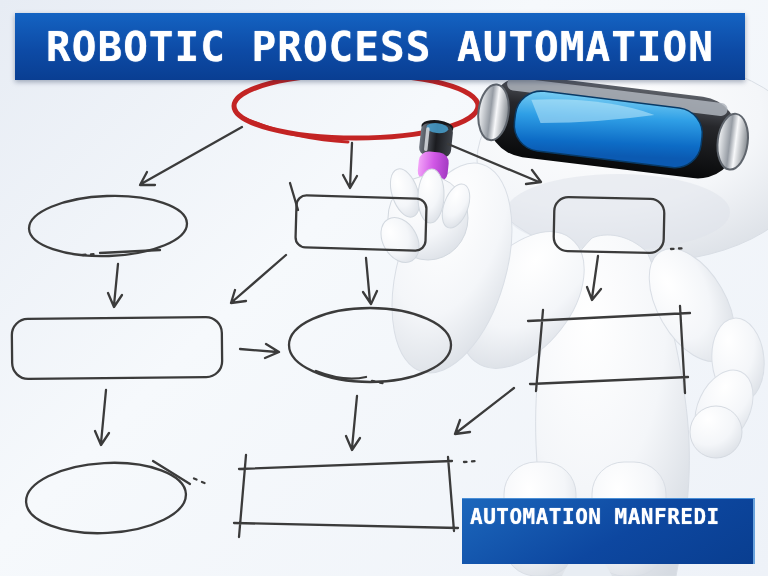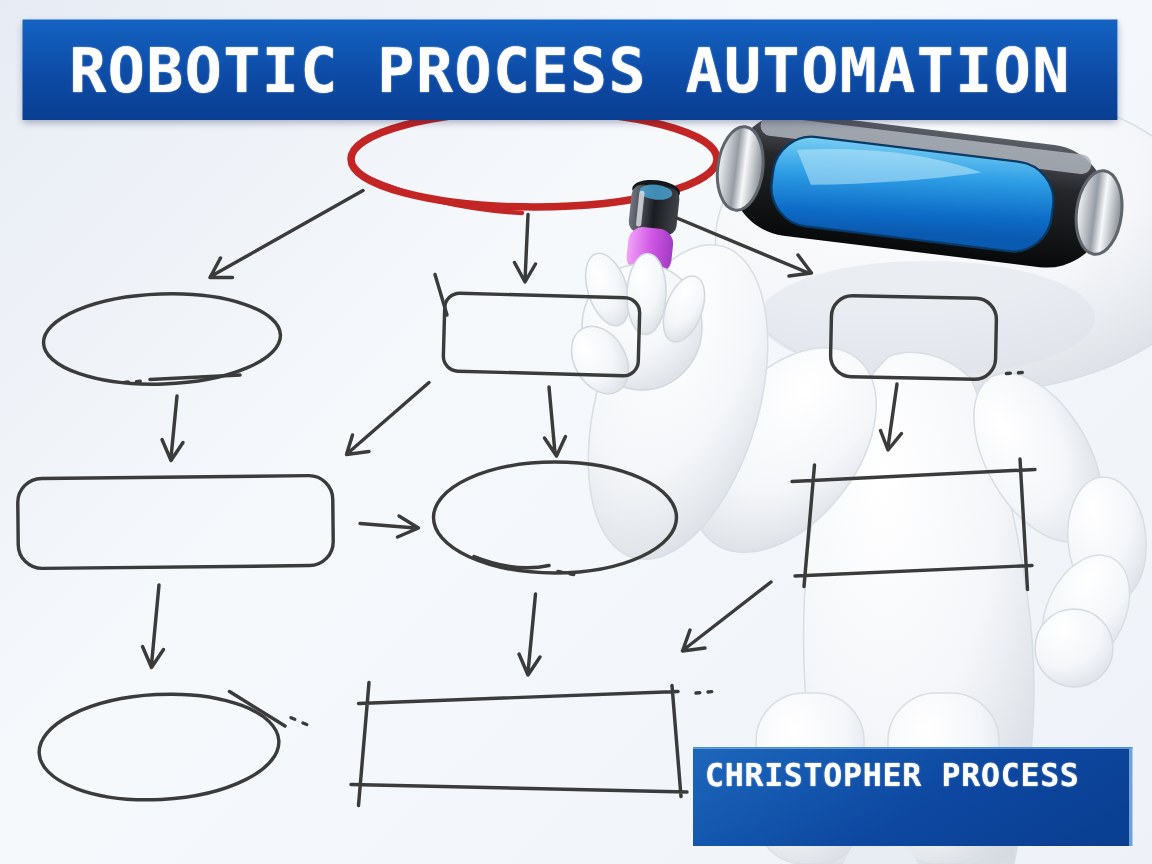--- a/index.html
+++ b/index.html
@@ -163,16 +163,16 @@
       <path d="M 357 396 L 352 448 M 346 436 L 352 450 L 360 438"></path>
       <path d="M 514 388 L 456 433 M 460 420 L 455 434 L 470 432"></path>
     </g>
   </svg>
 
   <div class="title-bar">
     <span class="title-text">ROBOTIC PROCESS AUTOMATION</span>
   </div>
 
   <div class="credit-box">
-    <div class="credit-line">CHRISTOPHER PROCESS</div>
+    <div class="credit-line">AUTOMATION MANFREDI</div>
   </div>
 
 </div>
 
 </body></html>

